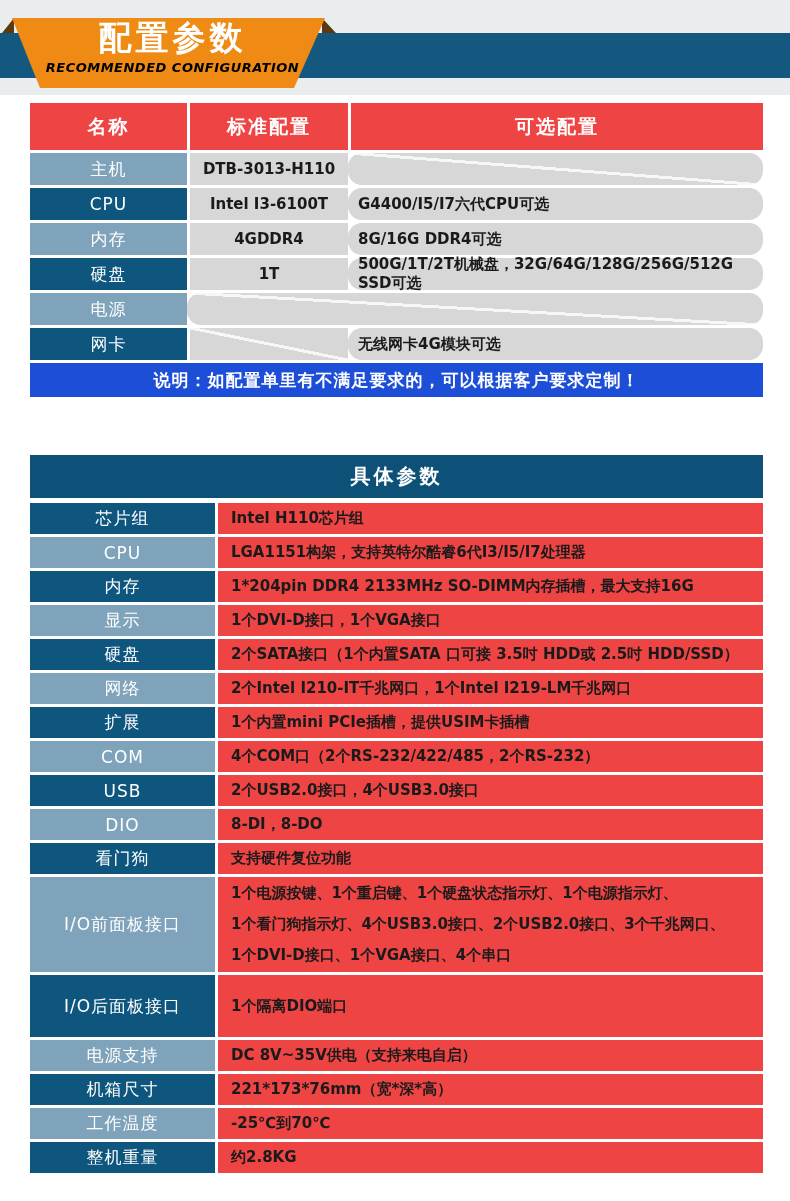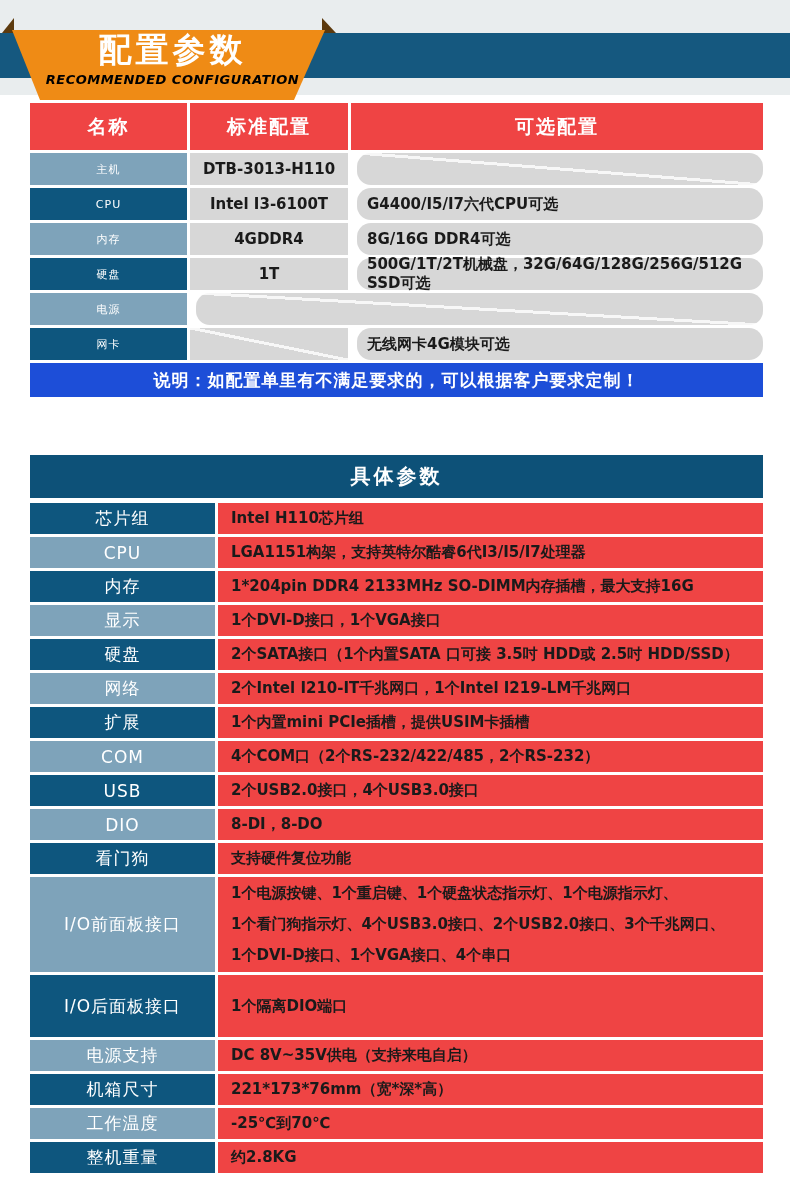--- a/index.html
+++ b/index.html
@@ -8,44 +8,44 @@
   .page { position:relative; width:790px; height:1201px; background:#ffffff; overflow:hidden; }
 
   
   .hero { position:relative; width:790px; height:95px; background:#e9edee; }
   .hero-bar { position:absolute; left:0; right:0; top:33px; height:45px; background:#15587f; }
   .fold { position:absolute; background:#5c3a0e; }
   .fold-left { left:0; top:0; width:20px; height:40px;
     clip-path:polygon(2px 33px, 14px 18px, 14px 33px); }
   .fold-right { left:315px; top:0; width:30px; height:40px;
     clip-path:polygon(7px 18px, 21px 33px, 7px 33px); }
-  .ribbon { position:absolute; left:0; top:12px; width:345px; height:95px; background:#ef8b15;
+  .ribbon { position:absolute; left:0; top:0; width:345px; height:95px; background:#ef8b15;
     clip-path:polygon(12px 18px, 325px 18px, 294px 88px, 40px 88px);
     display:flex; flex-direction:column; align-items:center; justify-content:center; }
   .ribbon-title { color:#ffffff; font-size:33px; font-weight:bold; letter-spacing:4px; line-height:1.1; }
   .ribbon-sub { color:#000000; font-size:13px; font-weight:bold; font-style:italic; letter-spacing:0.5px; margin-top:3px; }
 
   
   .tbl { position:relative; margin-left:30px; width:733px; }
 
   
   .cfg { margin-top:8px; }
   .cfg-head { display:flex; height:47px; }
   .cfg-head .hc { background:#ef4444; color:#fff; font-weight:bold; font-size:19px;
     display:flex; align-items:center; justify-content:center; letter-spacing:2px; }
   .c1 { width:157px; } .c2 { width:158px; margin-left:3px; } .c3 { flex:1; margin-left:3px;text-align:right; }
   .cfg-row { display:flex; height:32px; margin-top:3px; }
-  .cfg-row .lbl { width:157px; color:#fff; font-size:11px; letter-spacing:1px;
+  .cfg-row .lbl { width:157px; color:#fff; font-size:17px; letter-spacing:1px;
     display:flex; align-items:center; justify-content:center; }
   .cfg-row:nth-of-type(odd) .lbl { background:#0e567e; }
   .cfg-row:nth-of-type(even) .lbl { background:#7ea3ba; }
   .cell { background:#d7d7d7; color:#1a1a1a; font-weight:600; font-size:15px;
     display:flex; align-items:center; }
   .cfg-row .std { width:158px; margin-left:3px; justify-content:center; }
-  .cfg-row .opt { flex:1; margin-left:9px; padding-left:10px;border-radius:14px; }
+  .cfg-row .opt { flex:1; margin-left:0; padding-left:10px;border-radius:14px; }
   .slash { background-image:linear-gradient(to top right,
       rgba(0,0,0,0) calc(50% - 1.5px), #f7f7f7 calc(50% - 1.5px),
       #f7f7f7 calc(50% + 1.5px), rgba(0,0,0,0) calc(50% + 1.5px)); }
   .cfg-note { margin-top:3px; height:34px; background:#1d4ed8; color:#fff; font-weight:bold;
     font-size:17px; letter-spacing:1px; display:flex; align-items:center; justify-content:center; }
 
   
   .spec { margin-top:58px; }
   .spec-title { height:43px; background:#0d5178; color:#fff; font-weight:bold; font-size:20px;
     letter-spacing:3px; display:flex; align-items:center; justify-content:center; }

